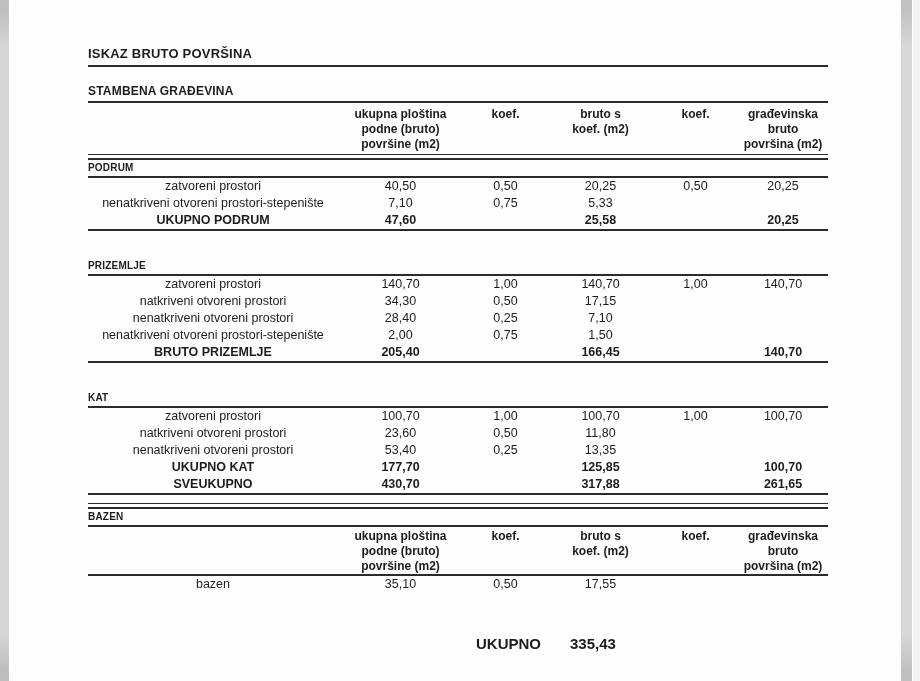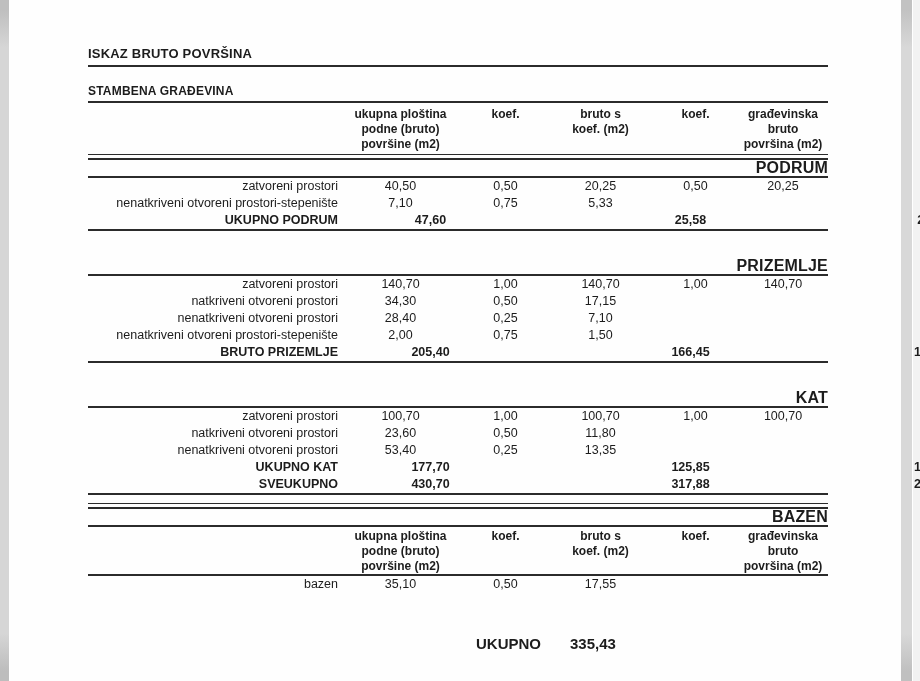--- a/index.html
+++ b/index.html
@@ -62,33 +62,33 @@
     text-align:center;
     font-weight:700;
     font-size:12px;
     line-height:15px;
   }
   .hline{white-space:nowrap;}
 
   .section{margin-top:0;}
   .section + .section{margin-top:27px;}
   .section-title{
-    font-size:16px;font-weight:700;line-height:16px;letter-spacing:.2px;text-align:right;
+    font-size:10px;font-weight:700;line-height:16px;letter-spacing:.2px;
   }
   .sec-top-rule{margin-top:3px;}
 
   .cell{
     font-size:12.5px;
     line-height:17px;
     white-space:nowrap;
     overflow:hidden;
   }
-  .c-label{text-align:right;}
+  .c-label{text-align:center;}
   .c-num{text-align:center;}
-  .row.bold{font-weight:700;gap:30px;}
+  .row.bold{font-weight:700;}
 
   #pool{margin-top:8px;}
   #pool .header-grid{margin-top:2px;}
 
   .footer{
     margin-top:42px;
     margin-left:388px;
     display:flex;
     gap:29px;
     font-size:15px;

